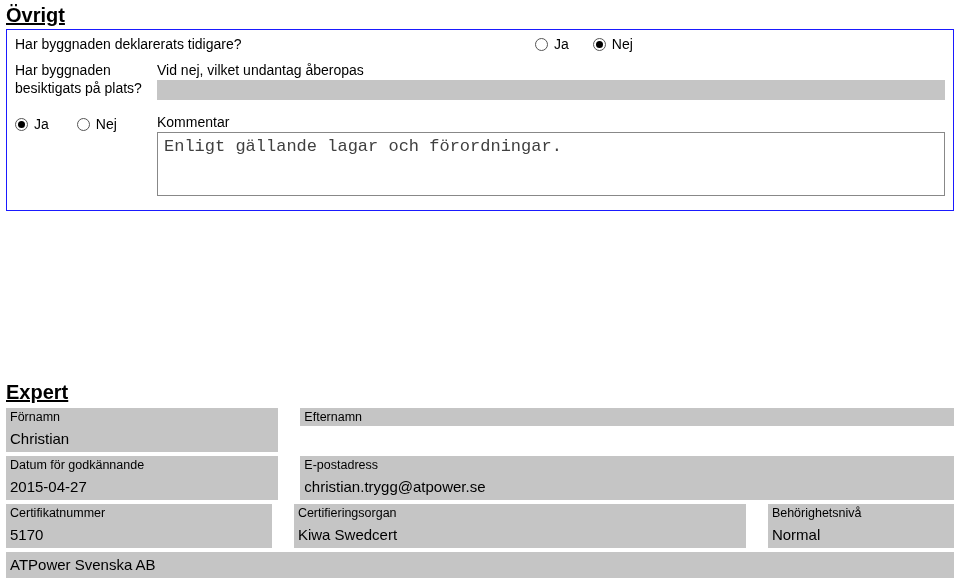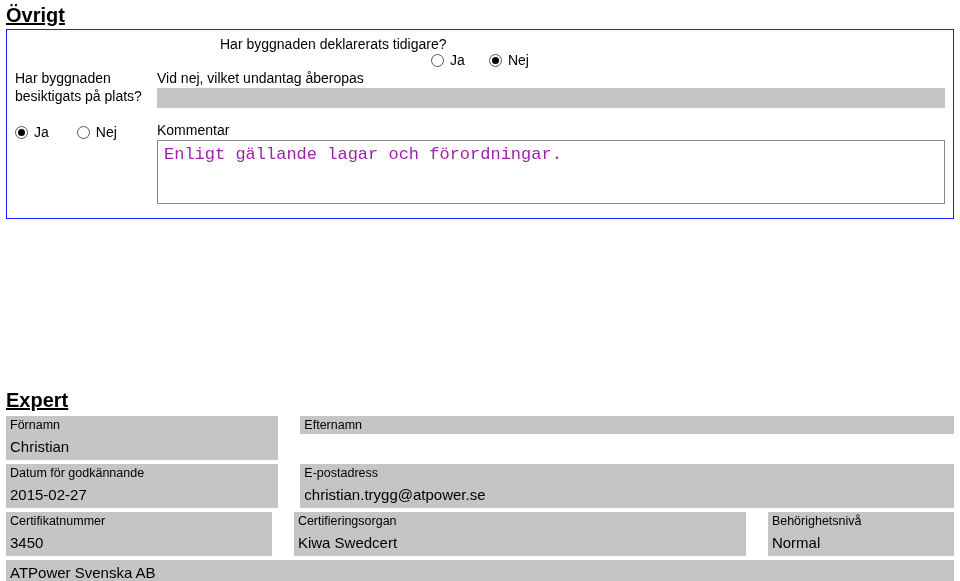--- a/index.html
+++ b/index.html
@@ -18,22 +18,21 @@
     text-decoration: underline;
     margin: 0 0 2px 0;
   }
   .box {
     border: 1px solid #1a1aff;
     padding: 6px 8px 14px 8px;
   }
   .row1 {
     display: flex;
     align-items: center;
-    margin-bottom: 2px;
-    flex-direction: column;
+    margin-bottom: 10px;
   }
   .q1 { font-size: 14px; }
   .radio-pair {
     display: flex;
     align-items: center;
     gap: 24px;
   }
   .radio {
     display: inline-flex;
     align-items: center;
@@ -83,21 +82,21 @@
     display: flex;
     gap: 28px;
     padding-top: 2px;
   }
   .comment-box {
     border: 1px solid #888;
     min-height: 64px;
     padding: 4px 6px;
     font-family: "Courier New", Courier, monospace;
     font-size: 17px;
-    color: #a21caf;
+    color: #404040;
   }
   .expert-block { margin-top: 170px; }
   .expert-rows { margin-top: 4px; }
   .exp-row {
     display: flex;
     gap: 22px;
     margin-bottom: 4px;
   }
   .cell { flex: 1 1 0; }
   .cell-label {
@@ -174,32 +173,32 @@
         <div class="cell-value">Christian</div>
       </div>
       <div class="cell" style="flex:2.4 1 0">
         <div class="cell-label">Efternamn</div>
       </div>
     </div>
 
     <div class="exp-row">
       <div class="cell">
         <div class="cell-label">Datum för godkännande</div>
-        <div class="cell-value">2015-02-27</div>
+        <div class="cell-value">2015-04-27</div>
       </div>
       <div class="cell" style="flex:2.4 1 0">
         <div class="cell-label">E-postadress</div>
         <div class="cell-value">christian.trygg@atpower.se</div>
       </div>
     </div>
 
     <div class="exp-row">
       <div class="cell">
         <div class="cell-label">Certifikatnummer</div>
-        <div class="cell-value">3450</div>
+        <div class="cell-value">5170</div>
       </div>
       <div class="cell" style="flex:1.7 1 0">
         <div class="cell-label">Certifieringsorgan</div>
         <div class="cell-value">Kiwa Swedcert</div>
       </div>
       <div class="cell" style="flex:0.7 1 0">
         <div class="cell-label">Behörighetsnivå</div>
         <div class="cell-value">Normal</div>
       </div>
     </div>

